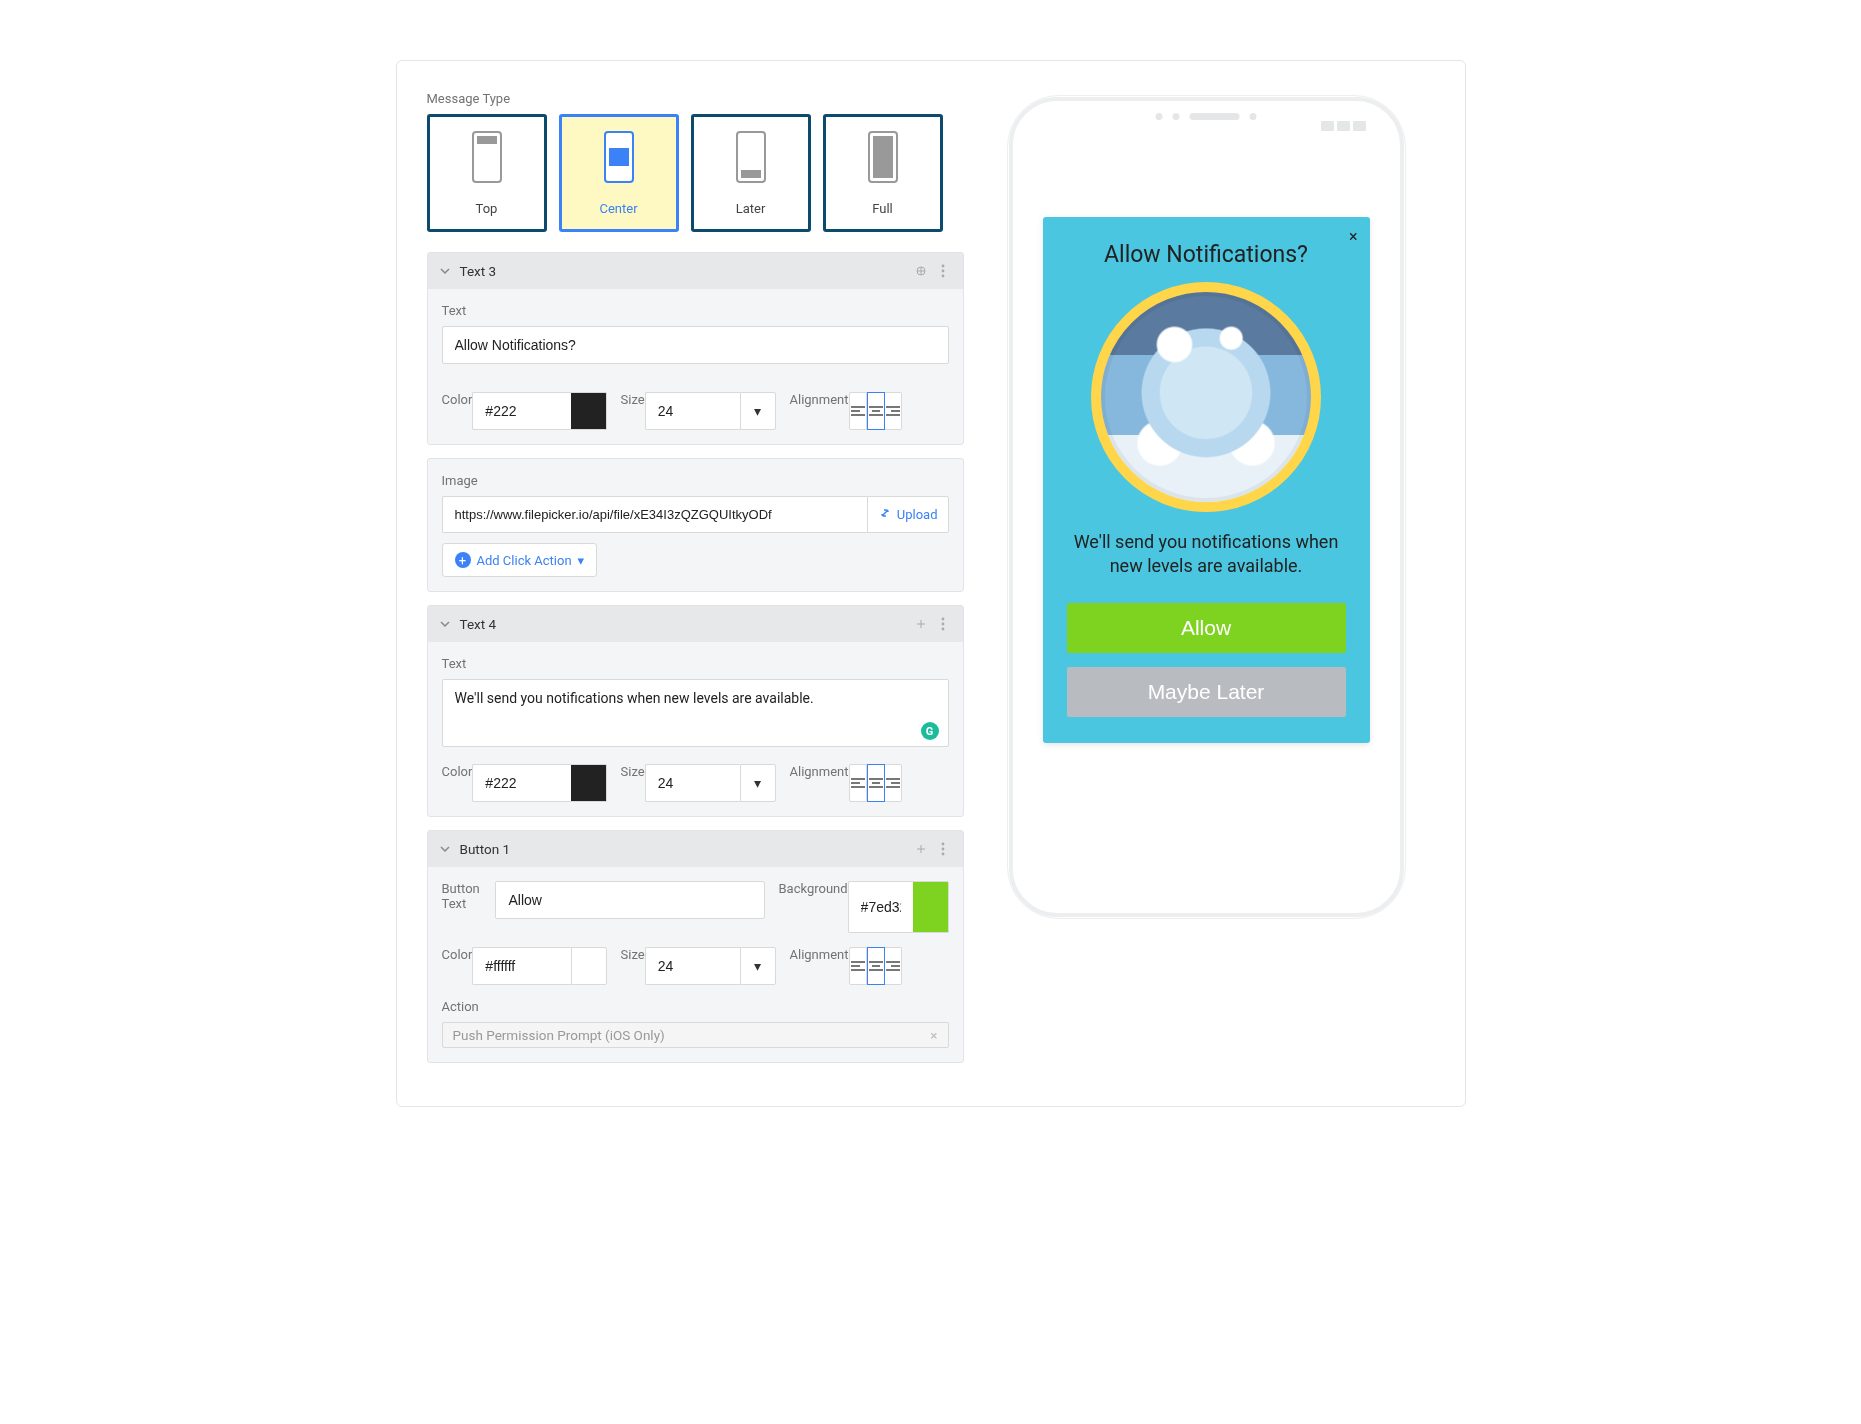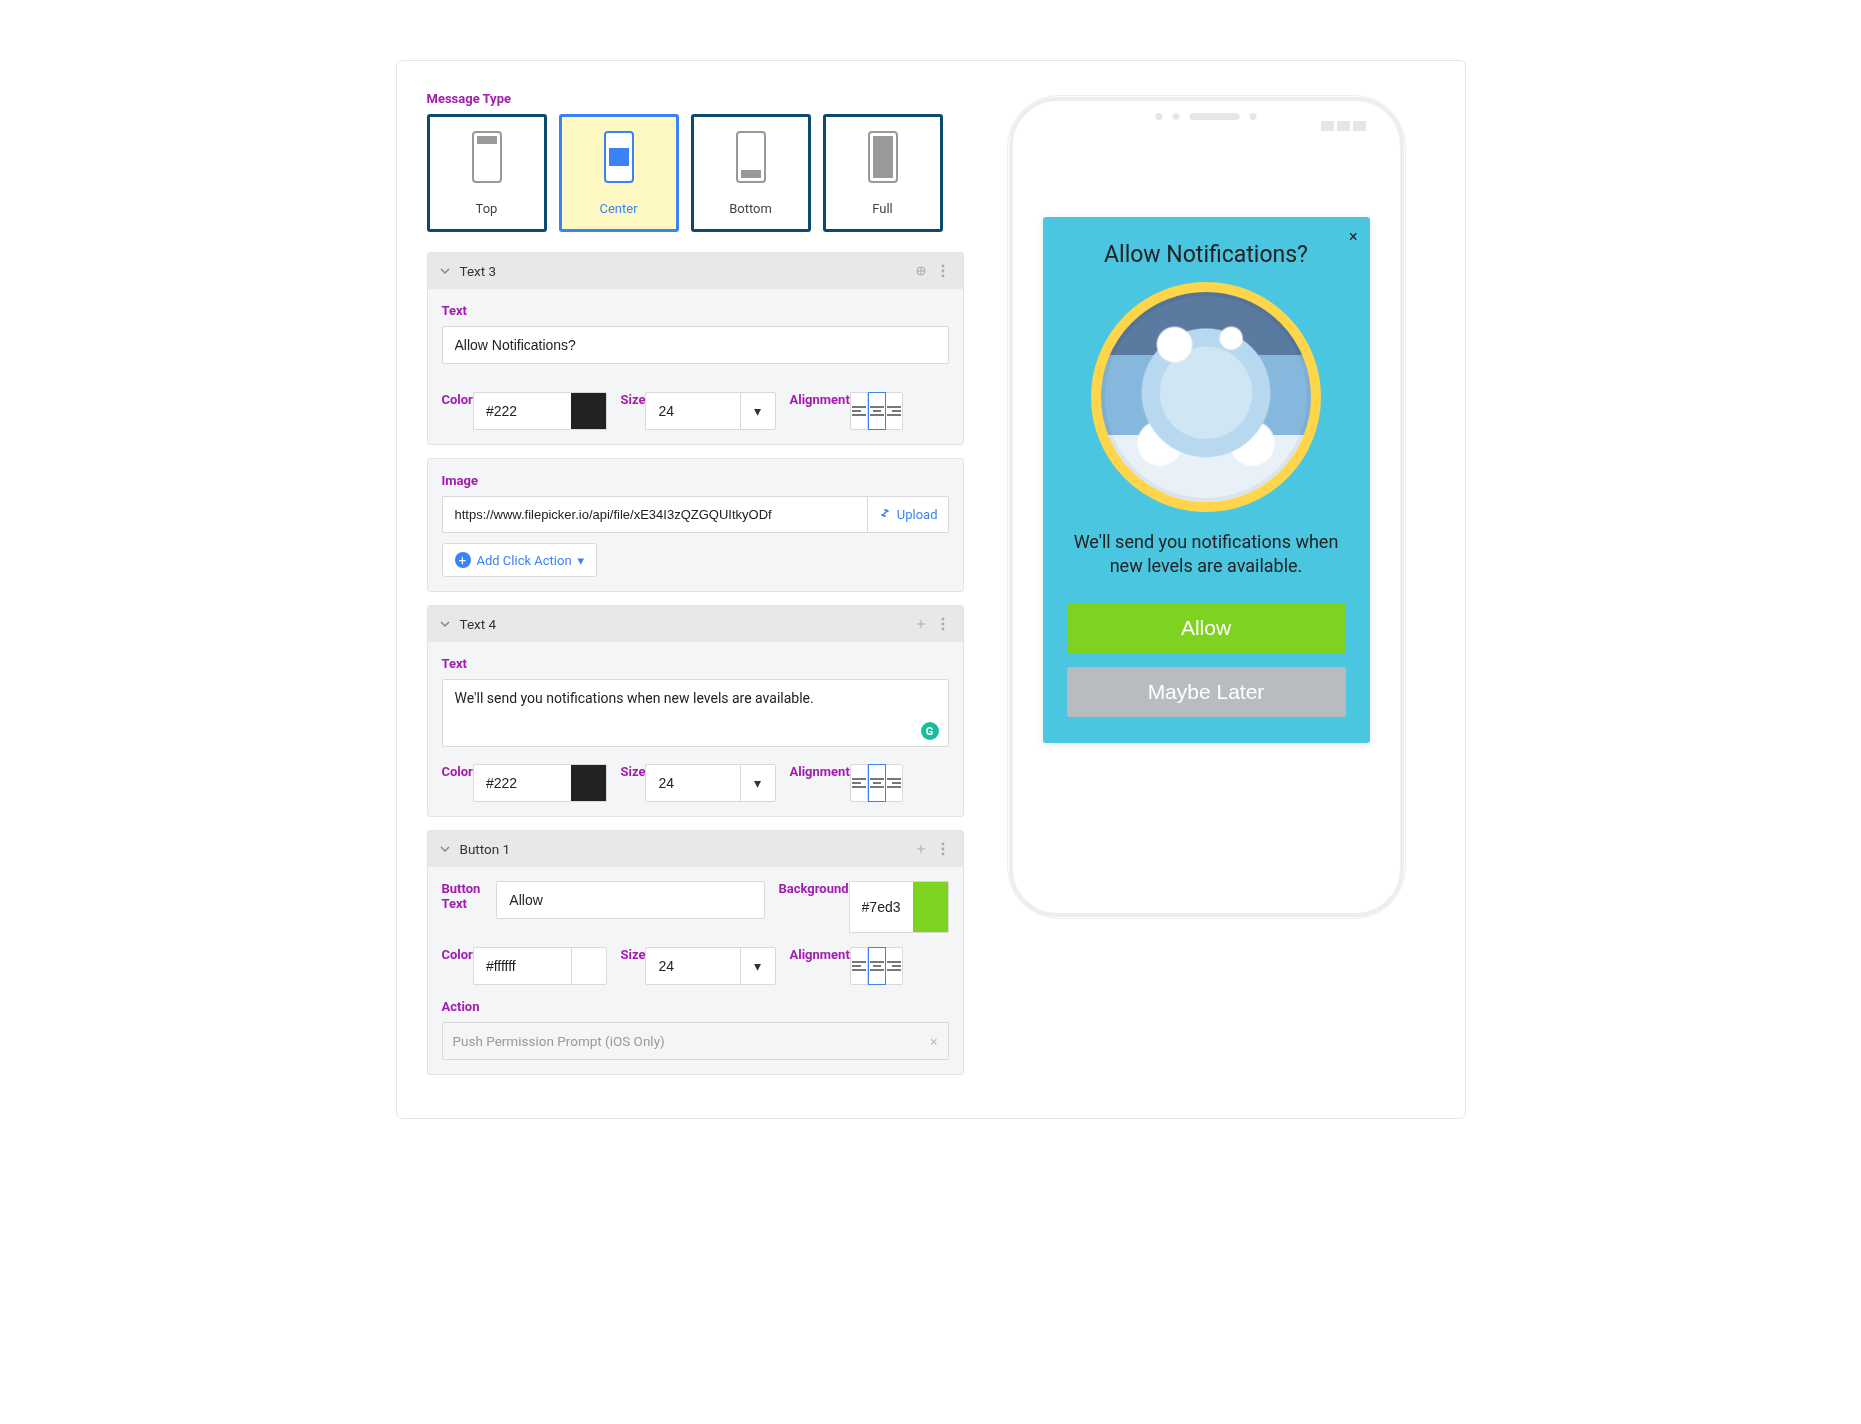--- a/index.html
+++ b/index.html
@@ -15,21 +15,21 @@
     margin: 0 auto;
     background: #fff;
     border: 1px solid #e5e5e5;
     border-radius: 6px;
     padding: 30px;
     display: flex;
     gap: 45px;
     align-items: flex-start;
   }
   .editor { width: 537px; }
-  .label { font-size: 13px; color: #a21caf; margin-bottom: 8px; display: block; font-weight: bold; }
+  .label { font-size: 13px; color: #737373; margin-bottom: 8px; display: block; }
 
   
   .msgtype-row { display: flex; gap: 12px; margin-bottom: 20px; }
   .msgtype {
     width: 120px; height: 118px;
     border: 3px solid #0c4a6e;
     border-radius: 3px;
     display: flex; flex-direction: column;
     align-items: center; justify-content: center;
     gap: 18px;
@@ -142,21 +142,21 @@
   .add-action-btn .plus {
     width: 16px; height: 16px; border-radius: 50%;
     background: #3b82f6; color: #fff;
     display: flex; align-items: center; justify-content: center;
     font-size: 13px; line-height: 1;
   }
 
   .action-input {
     display: flex; align-items: center;
     border: 1px solid #d9d9d9; border-radius: 2px;
-    background: #f5f5f5; padding: 10px 10px;
+    background: #f5f5f5; padding: 4px 10px;
     color: #999; font-size: 13.5px;
     margin-top: 4px;
   }
   .action-input .x { margin-left: auto; color: #bbb; cursor: pointer; }
 
   
   .preview-col { width: 395px; display: flex; justify-content: center; padding-top: 6px; }
   .phone-outline {
     width: 395px; height: 820px;
     border: 4px solid #eceef0; border-radius: 48px;
@@ -231,21 +231,21 @@
       <div class="msgtype selected">
         <div class="phone-icon center">
             <div class="bar"></div>
           </div>
         <span class="msgtype-label">Center</span>
       </div>
       <div class="msgtype">
         <div class="phone-icon bottom">
             <div class="bar"></div>
           </div>
-        <span class="msgtype-label">Bottom</span>
+        <span class="msgtype-label">Later</span>
       </div>
       <div class="msgtype">
         <div class="phone-icon full">
             <div class="bar"></div>
           </div>
         <span class="msgtype-label">Full</span>
       </div>
     </div>
 
     <div class="section">

